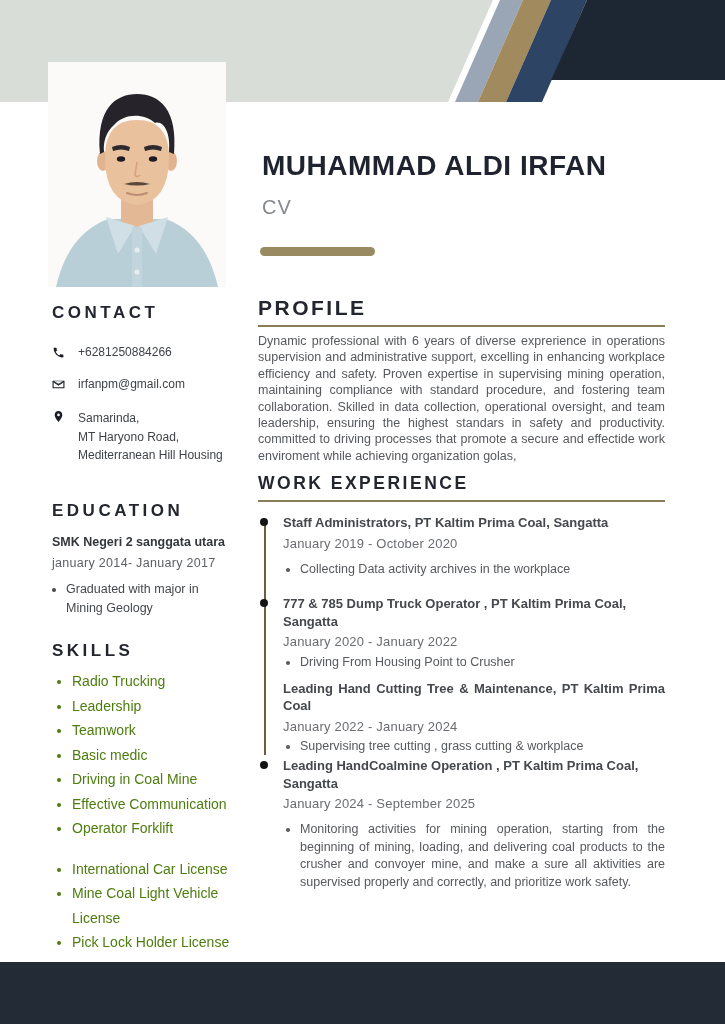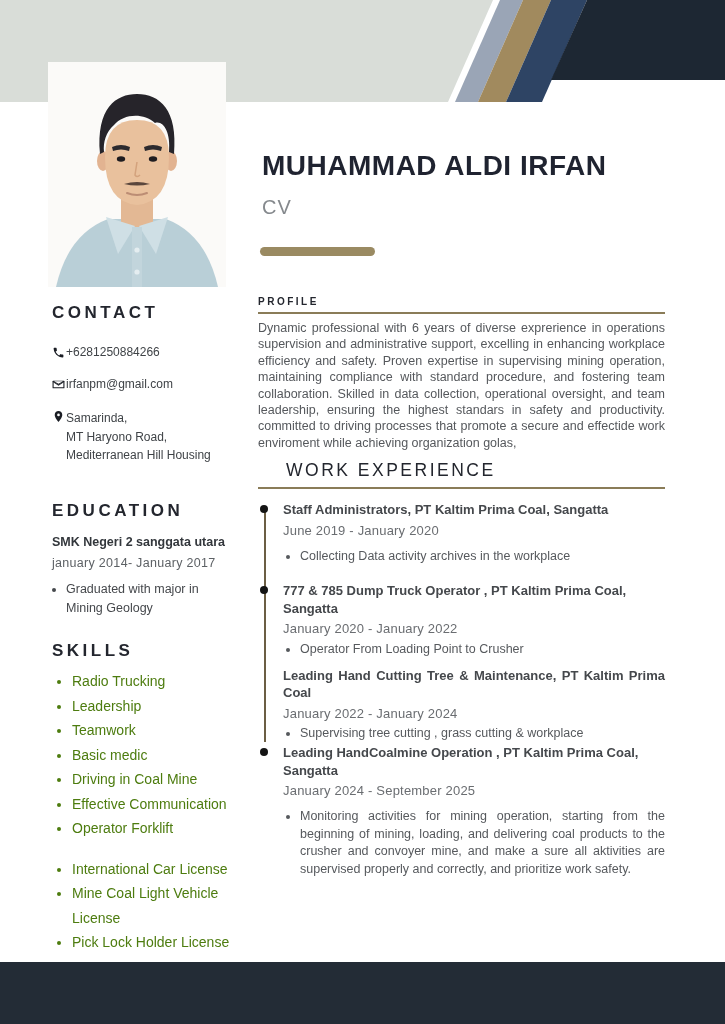--- a/index.html
+++ b/index.html
@@ -33,45 +33,45 @@
   .tan-bar {
     position:absolute; left:260px; top:247px; width:115px; height:9px;
     background:#9a8a62; border-radius:5px;
   }
   
   .sidebar { position:absolute; left:52px; top:303px; width:196px; }
   .side-heading {
     font-size:17px; font-weight:700; color:#23262e; letter-spacing:3.5px;
   }
   .contact-rows { margin-top:22px; }
-  .contact-row { display:flex; margin-bottom:15px; font-size:12px; color:#3f4347; }
+  .contact-row { display:flex; gap:12px; margin-bottom:15px; font-size:12px; color:#3f4347; }
   .contact-row .cicon { width:14px; flex:0 0 14px; padding-top:1px; }
   .contact-row .cicon svg { width:13px; height:13px; fill:#1a1d24; }
   .addr span { display:block; line-height:1.55; }
   .edu-block { margin-top:36px; }
   .edu-school { font-size:12.5px; font-weight:700; color:#33373c; margin-top:14px; }
   .edu-dates { font-size:12.5px; color:#5d6165; margin-top:7px; letter-spacing:.3px; }
   .side-list { list-style:disc; margin:8px 0 0 20px; }
   .side-list li { font-size:14px; color:#4d7c0f; line-height:1.75; }
   .edu-bullet-list { list-style:disc; margin:10px 0 0 14px; }
   .edu-bullet-list li { font-size:12.5px; color:#45484c; line-height:1.5; width:150px; }
   .skills-block { margin-top:24px; }
   .cert-block { margin-top:16px; }
   
   .main { position:absolute; left:258px; top:296px; width:407px; }
   .main-heading {
-    font-size:10px; font-weight:700; color:#23262e; letter-spacing:2.5px;
+    font-size:21px; font-weight:700; color:#23262e; letter-spacing:2.5px;
   }
   .rule { height:2px; background:#8a7c58; border:0; margin-top:5px; }
   .profile-text {
     margin-top:6px; font-size:12.5px; line-height:1.31; color:#55585c;
     text-align:justify;
   }
   .work-heading {
-    font-size:17.5px; font-weight:400; color:#23262e; letter-spacing:2.5px; margin-top:9px;margin-left:28px;
+    font-size:17.5px; font-weight:700; color:#23262e; letter-spacing:2.5px; margin-top:9px;
   }
   .work-rule { height:2px; background:#8a7c58; border:0; margin-top:6px; }
   .jobs { position:relative; margin-top:12px; padding-left:25px; }
   .timeline-line {
     position:absolute; left:6px; top:9px; width:2px; height:232px;
     background:#6b5e44;
   }
   .job { position:relative; }
   .dot {
     position:absolute; left:-23px; top:4px; width:8px; height:8px;
@@ -202,32 +202,32 @@
 
   <div class="work-heading">WORK EXPERIENCE</div>
   <div class="work-rule"></div>
 
   <div class="jobs">
     <div class="timeline-line"></div>
 
     <div class="job mb-sm">
       <span class="dot"></span>
       <div class="job-title">Staff Administrators, PT Kaltim Prima Coal, Sangatta</div>
-      <div class="job-dates">June 2019 - January 2020</div>
+      <div class="job-dates">January 2019 - October 2020</div>
       <ul class="job-bullets mb-lg">
         <li>Collecting Data activity archives in the workplace</li>
       </ul>
     </div>
 
     <div class="job mb-sm">
       <span class="dot"></span>
       <div class="job-title">777 &amp; 785 Dump Truck Operator , PT Kaltim Prima Coal, Sangatta</div>
       <div class="job-dates">January 2020 - January 2022</div>
       <ul class="job-bullets mb-md" style="margin-top:5px;">
-        <li>Operator From Loading Point to Crusher</li>
+        <li>Driving From Housing Point to Crusher</li>
       </ul>
     </div>
 
     <div class="job mb-sm tight-top">
       <div class="job-title justify">Leading Hand Cutting Tree &amp; Maintenance, PT Kaltim Prima Coal</div>
       <div class="job-dates">January 2022 - January 2024</div>
       <ul class="job-bullets mb-sm" style="margin-top:4px;">
         <li>Supervising tree cutting , grass cutting &amp; workplace</li>
       </ul>
     </div>

